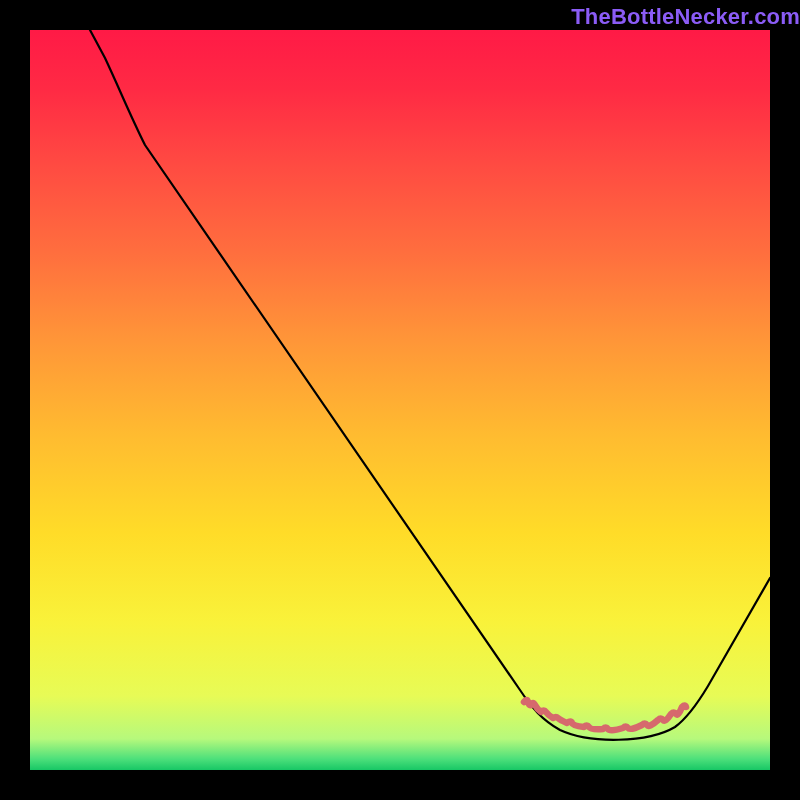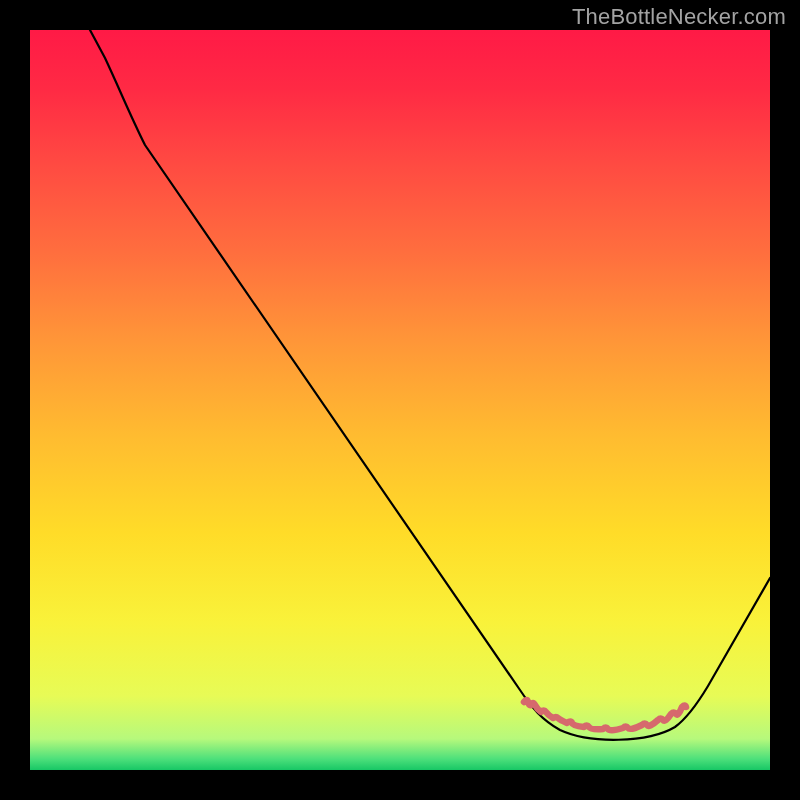--- a/index.html
+++ b/index.html
@@ -13,24 +13,24 @@
   }
   .stage {
     position: relative;
     width: 800px;
     height: 800px;
     background: #000000;
   }
   .watermark {
     position: absolute;
     top: 4px;
-    right: 14px;
-    color: #a3a3a3;
+    right: 0;
+    color: #8b5cf6;
     font-size: 22px;
-    font-weight: 400;
+    font-weight: 700;
     letter-spacing: 0.2px;
   }
   .plot {
     position: absolute;
     left: 30px;
     top: 30px;
     width: 740px;
     height: 740px;
   }
   .plot svg {

